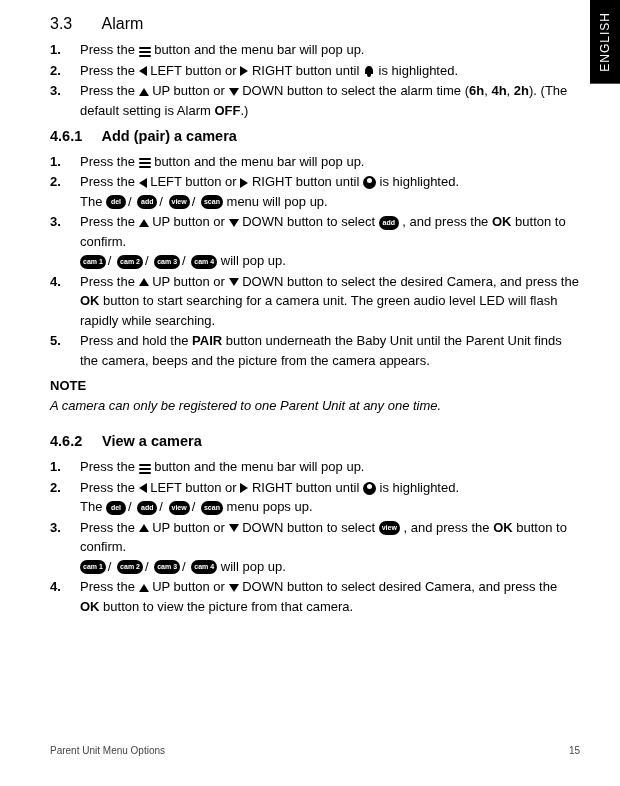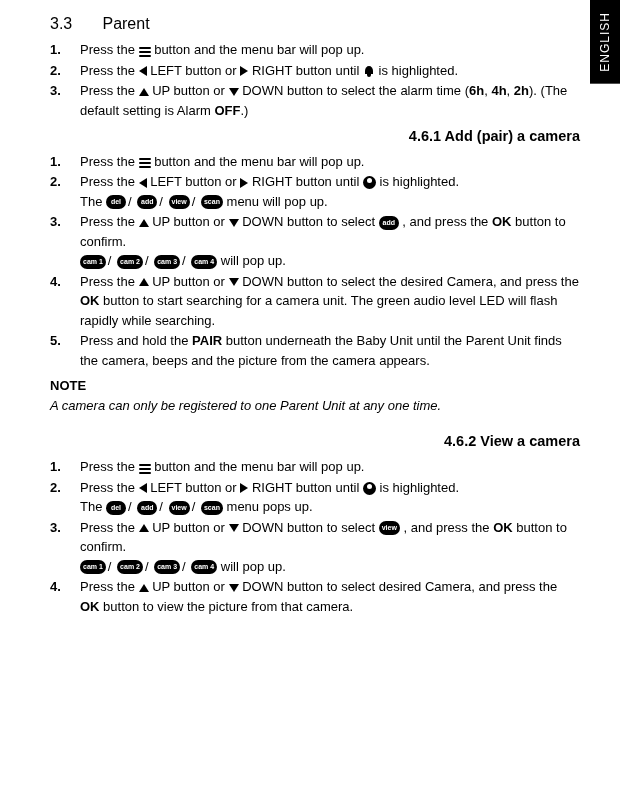--- a/index.html
+++ b/index.html
@@ -37,21 +37,20 @@
   h2 {
     font-size: 16px;
     font-weight: normal;
     margin: 2px 0 4px 0;
   }
   h2 .secnum { display:inline-block; width:48px; }
   h3 {
     font-size: 14.5px;
     font-weight: bold;
     margin: 2px 0 4px 0;
-    text-align: right;
   }
   h3 .secnum { display:inline-block; width:48px; }
   ol {
     list-style: none;
     padding: 0;
     margin: 0 0 6px 0;
   }
   ol li {
     position: relative;
     padding-left: 30px;
@@ -127,21 +126,21 @@
 </style>
 </head>
 <body>
 
 <div class="page">
 
   <div class="lang-tab">ENGLISH</div>
 
   <h2>
     <span class="secnum">3.3</span>
-    <span>Parent</span>
+    <span>Alarm</span>
   </h2>
   <ol>
     <li>
       <span class="num">1.</span>
       <span>Press the </span>
       <span class="icon menu-icon"><span></span><span></span><span></span></span>
       <span> button and the menu bar will pop up.</span>
     </li>
     <li>
       <span class="num">2.</span>
@@ -267,13 +266,17 @@
     <li>
       <span class="num">4.</span>
       <span>Press the </span>
       <span class="tri-up"></span>
       <span> UP button or </span>
       <span class="tri-down"></span>
       <span> DOWN button to select desired Camera, and press the </span><span class="bold">OK</span><span> button to view the picture from that camera.</span>
     </li>
   </ol>
 
+  <div class="footer">
+    <span>Parent Unit Menu Options</span>
+    <span>15</span>
+  </div>
 </div>
 
 </body></html>

